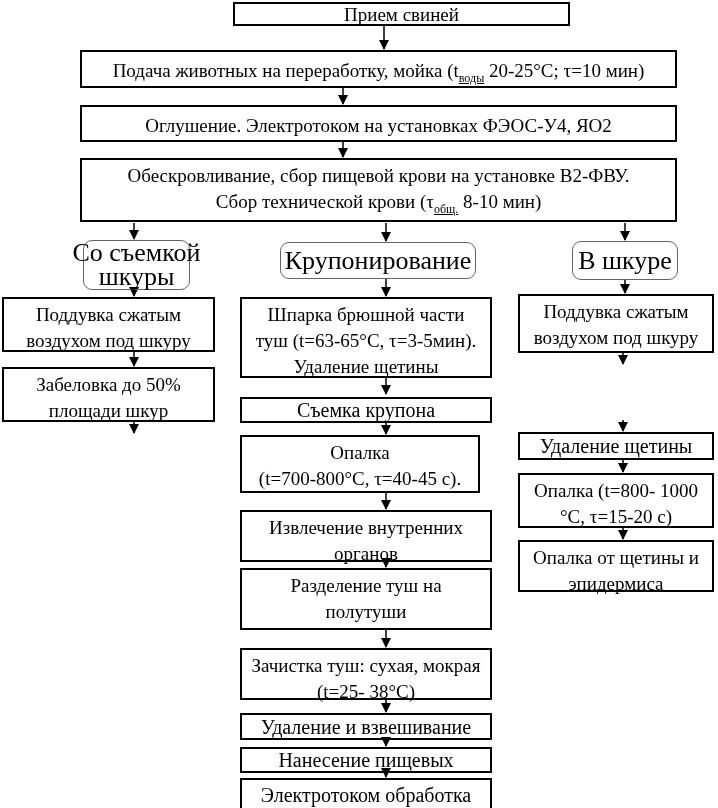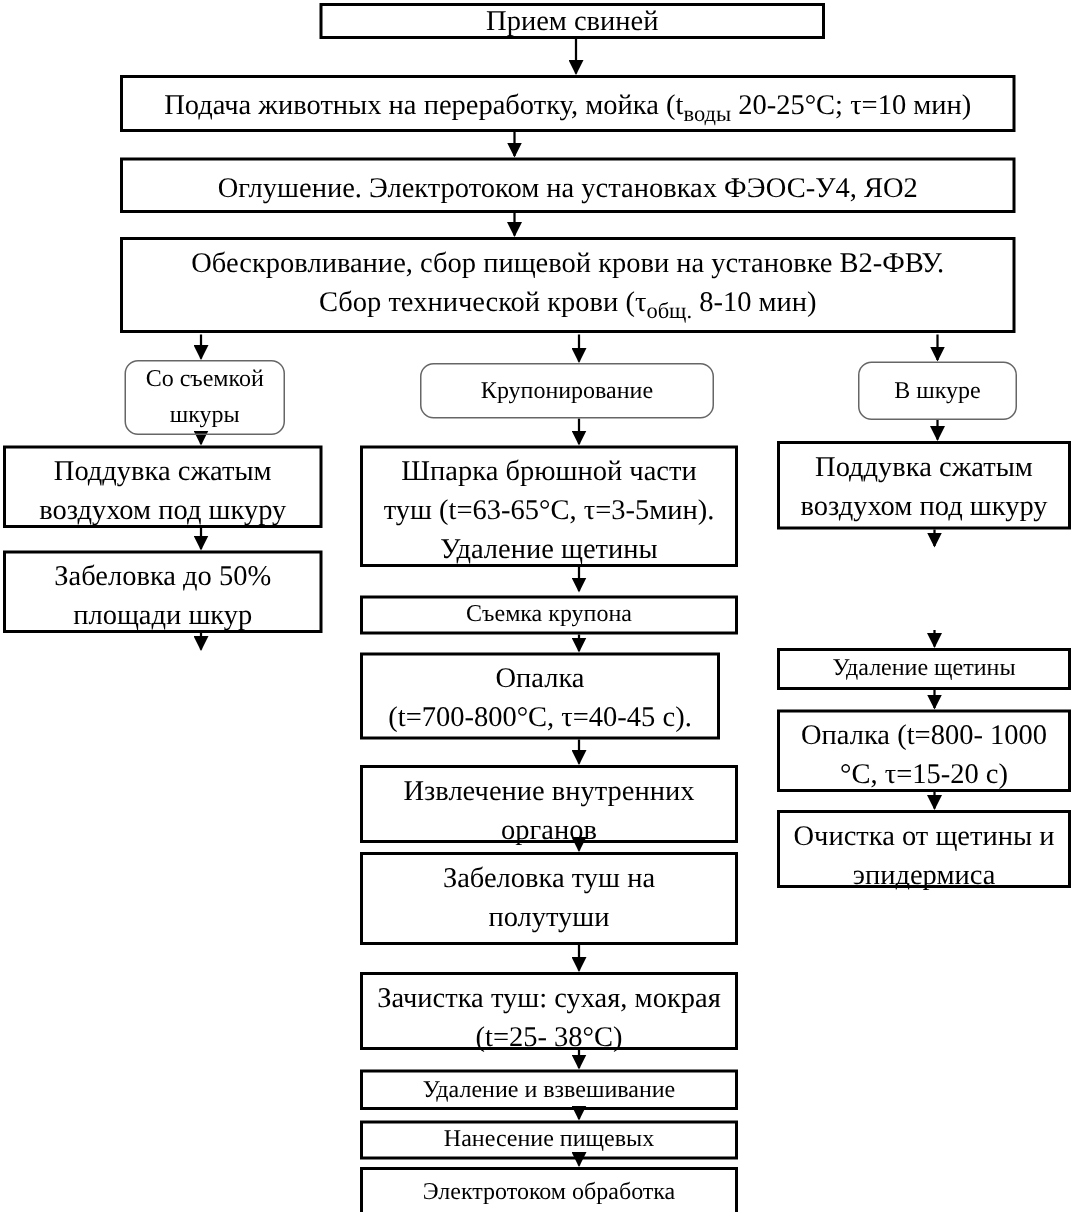--- a/index.html
+++ b/index.html
@@ -13,32 +13,32 @@
   .node{
     position:absolute;box-sizing:border-box;
     display:flex;flex-direction:column;align-items:center;
     text-align:center;
   }
   .rect{
     border:2px solid var(--box_border,#000);
     padding-top:3px;font-size:19px;line-height:26px;
   }
   .pad6{padding-top:6px;}
-  .tight{padding-top:0;font-size:16px;line-height:24px;justify-content:center;}
+  .tight{padding-top:0;font-size:20px;line-height:24px;justify-content:center;}
   .branch{
     border:1.5px solid var(--branch_border,#666);
     border-radius:9px;justify-content:center;
-    font-size:16px;line-height:24px;padding-top:0;
+    font-size:26px;line-height:24px;padding-top:0;
   }
   .title-box{
     border:2px solid var(--box_border,#000);
-    justify-content:center;font-size:19px;line-height:21px;padding-top:0;
+    justify-content:center;font-size:19px;line-height:21px;padding-top:0;margin-left:20px;
   }
   .t{white-space:pre;display:block;}
-  sub{font-size:15px;line-height:0;}
+  sub{font-size:12px;line-height:0;text-decoration:underline;}
   .nowrap{white-space:nowrap;}
 </style>
 </head>
 <body>
 
 <div id="canvas">
 
   <svg id="arrows" viewBox="0 0 718 808" xmlns="http://www.w3.org/2000/svg">
     <defs>
       <marker id="ah" markerUnits="userSpaceOnUse" markerWidth="11" markerHeight="10" refX="9" refY="5" orient="auto">
@@ -117,21 +117,21 @@
   </div>
   <div class="node rect" style="left:240px;top:435px;width:240px;height:58px">
     <span class="t">Опалка
 (t=700-800°С, τ=40-45 с).</span>
   </div>
   <div class="node rect" style="left:240px;top:510px;width:252px;height:52px">
     <span class="t">Извлечение внутренних
 органов</span>
   </div>
   <div class="node rect" style="left:240px;top:568px;width:252px;height:62px">
-    <span class="t">Забеловка туш на
+    <span class="t">Разделение туш на
 полутуши</span>
   </div>
   <div class="node rect" style="left:240px;top:648px;width:252px;height:52px">
     <span class="t">Зачистка туш: сухая, мокрая
 (t=25- 38°С)</span>
   </div>
   <div class="node rect tight" style="left:240px;top:713px;width:252px;height:27px">
     <span class="t">Удаление и взвешивание</span>
   </div>
   <div class="node rect tight" style="left:240px;top:747px;width:252px;height:26px">
@@ -146,17 +146,17 @@
 воздухом под шкуру</span>
   </div>
   <div class="node rect tight" style="left:518px;top:432px;width:196px;height:28px">
     <span class="t">Удаление щетины</span>
   </div>
   <div class="node rect" style="left:518px;top:473px;width:196px;height:55px">
     <span class="t">Опалка (t=800- 1000
 °С, τ=15-20 с)</span>
   </div>
   <div class="node rect" style="left:518px;top:540px;width:196px;height:52px">
-    <span class="t">Очистка от щетины и
+    <span class="t">Опалка от щетины и
 эпидермиса</span>
   </div>
 
 </div>
 
 </body></html>

